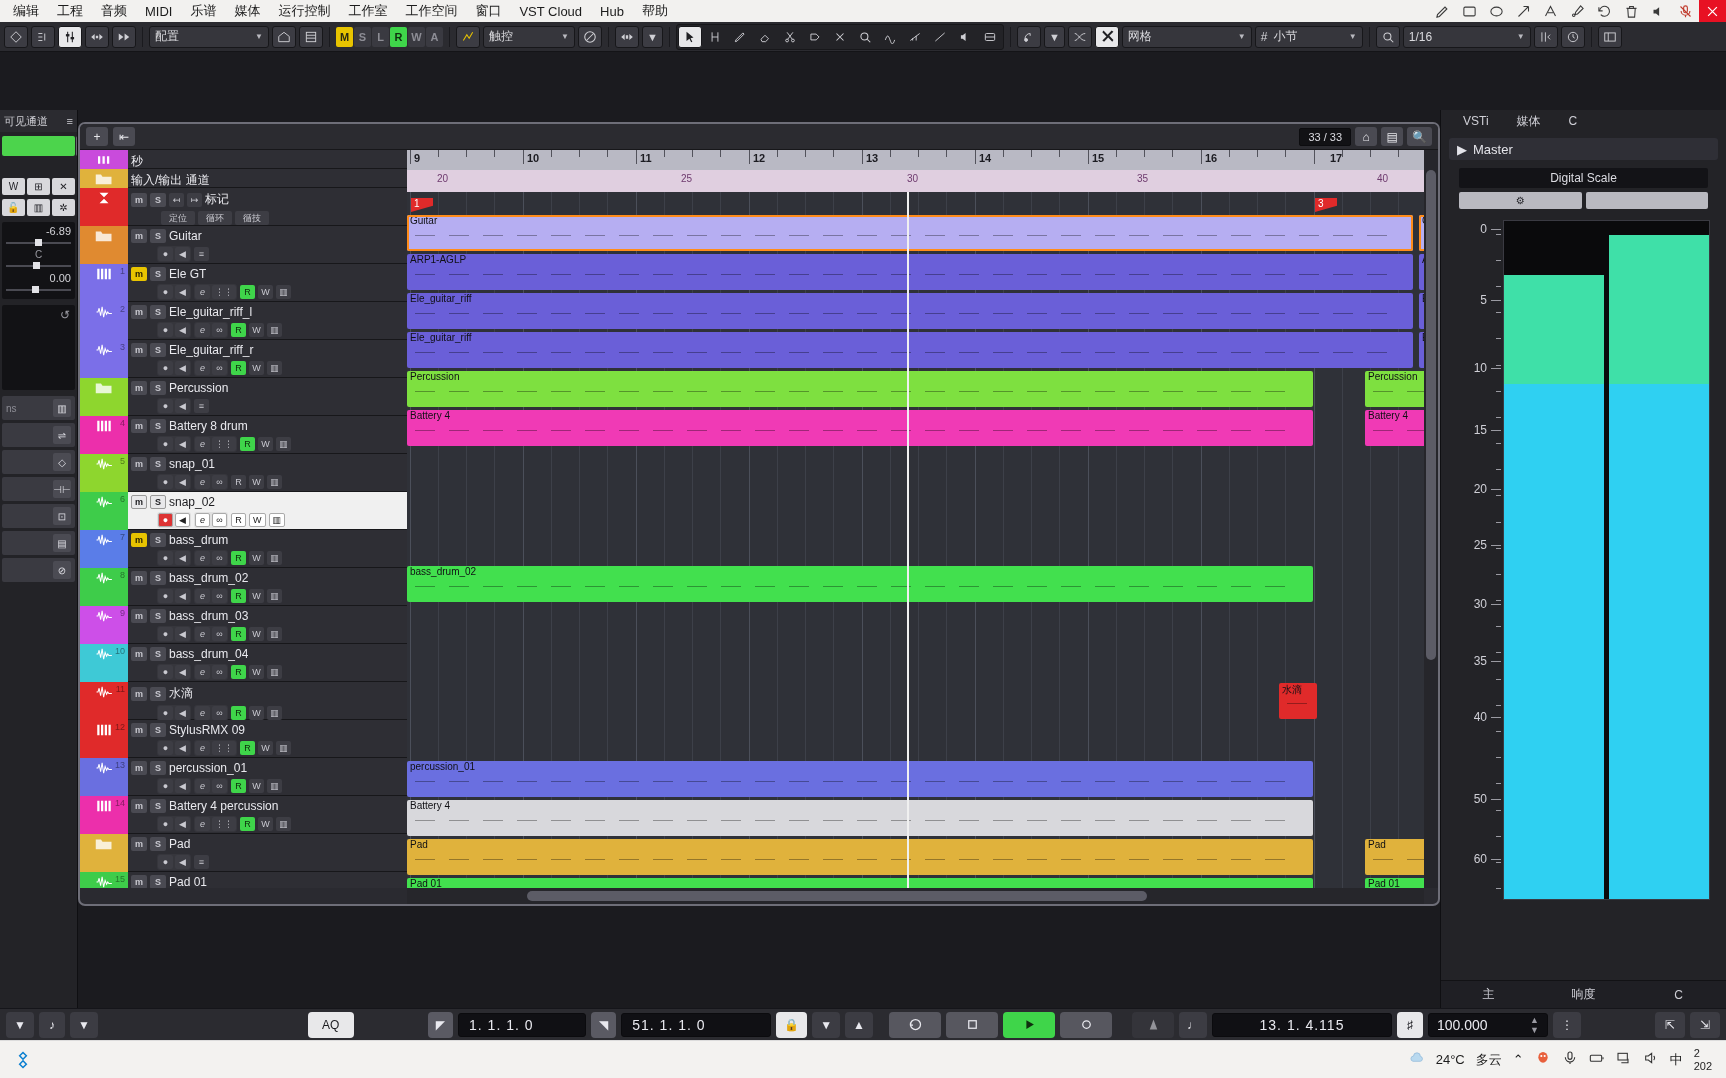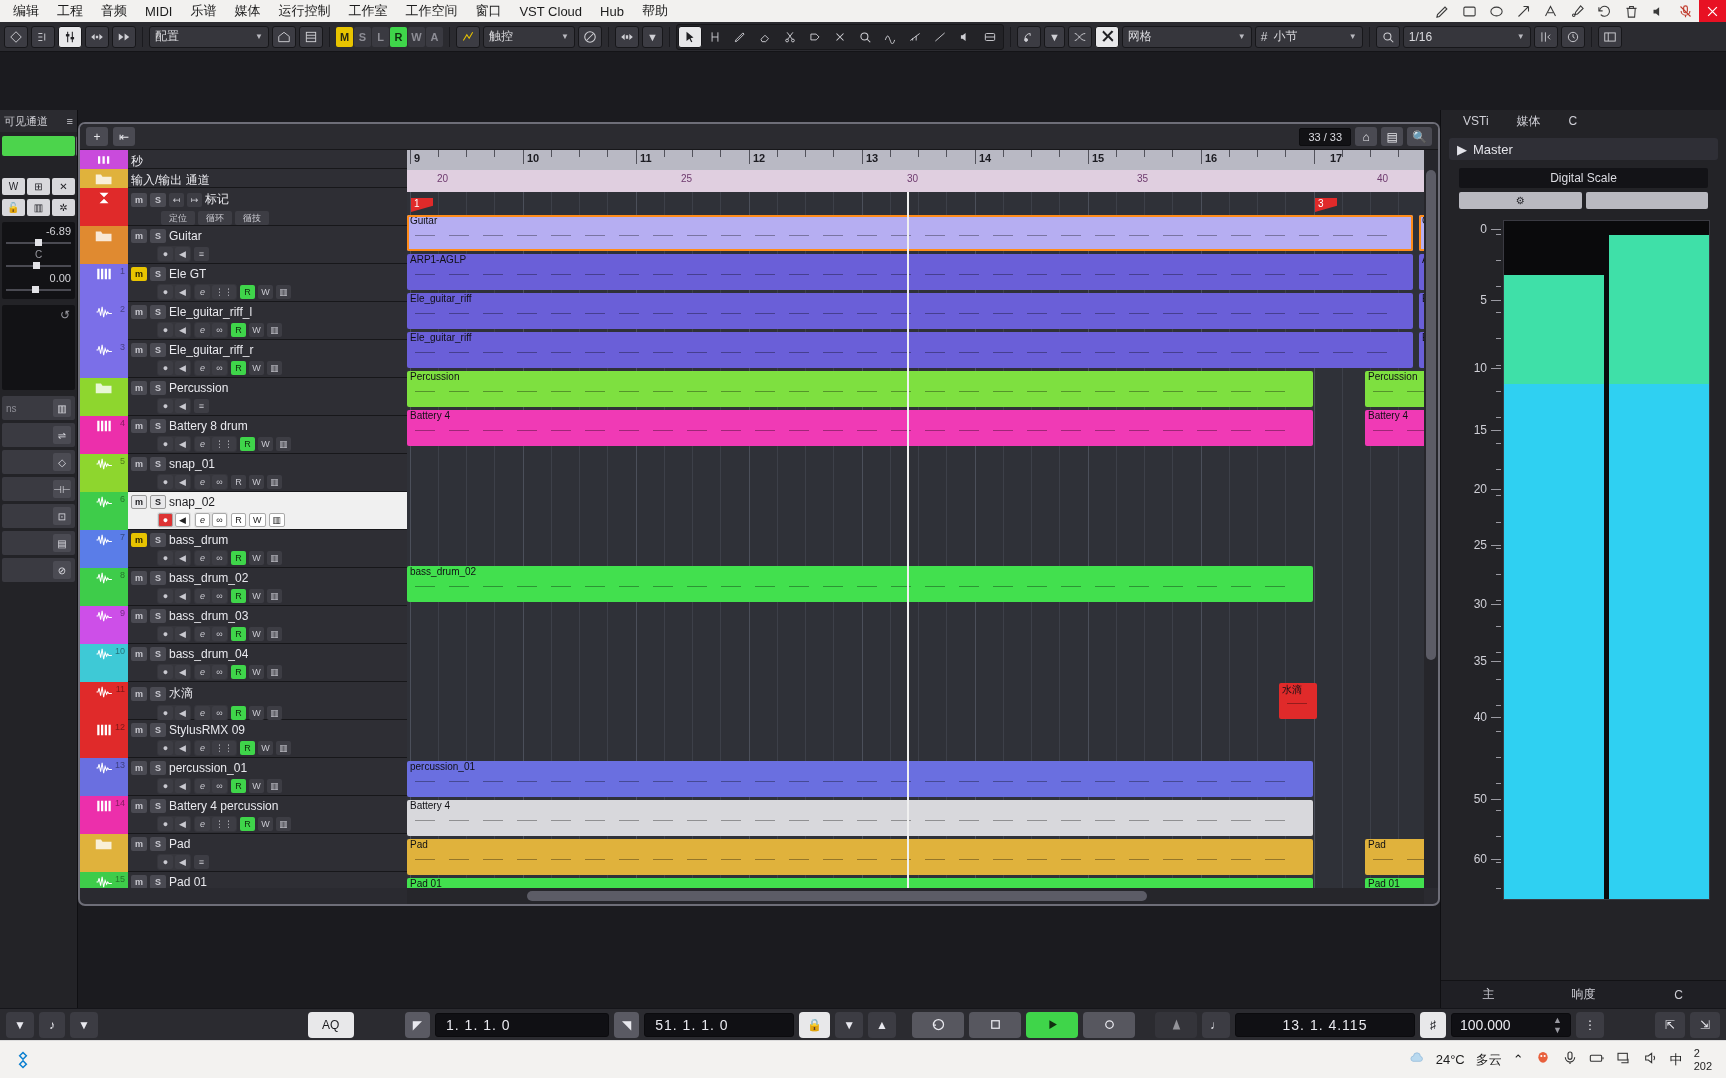--- a/index.html
+++ b/index.html
@@ -1655,21 +1655,21 @@
   </div>
 
   <div class="transport">
     <div class="tpbtn" style="min-width:26px;background:#3c3c43">▼</div>
     <div class="tpbtn" style="min-width:26px;background:#3c3c43">♪</div>
     <div class="tpbtn" style="min-width:26px;background:#3c3c43">▼</div>
     <div style="width:200px"></div>
     <div class="tpbtn white" style="min-width:46px">AQ</div>
     <div style="flex:1"></div>
     <div class="tpbtn" style="min-width:24px;background:#5a5a63">◤</div>
-    <div class="tpfield" style="width:174px">1. 1. 1.  0</div>
+    <div class="tpfield" style="width:128px">1. 1. 1.  0</div>
     <div class="tpbtn" style="min-width:24px;background:#5a5a63">◥</div>
     <div class="tpfield" style="width:150px">51. 1. 1.  0</div>
     <div class="tpbtn white" style="min-width:26px">🔒</div>
     <div class="tpbtn" style="min-width:24px;background:#3c3c43">▼</div>
     <div class="tpbtn" style="min-width:24px;background:#3c3c43">▲</div>
     <div style="width:6px"></div>
     <div class="tpbtn" style="min-width:52px">
       <svg viewBox="0 0 24 24" fill="none" stroke="currentColor" stroke-width="2">
           <path d="M4 12a8 8 0 0 1 16 0M20 12a8 8 0 0 1-16 0"></path>
           <path d="M4 9v4h4"></path>

